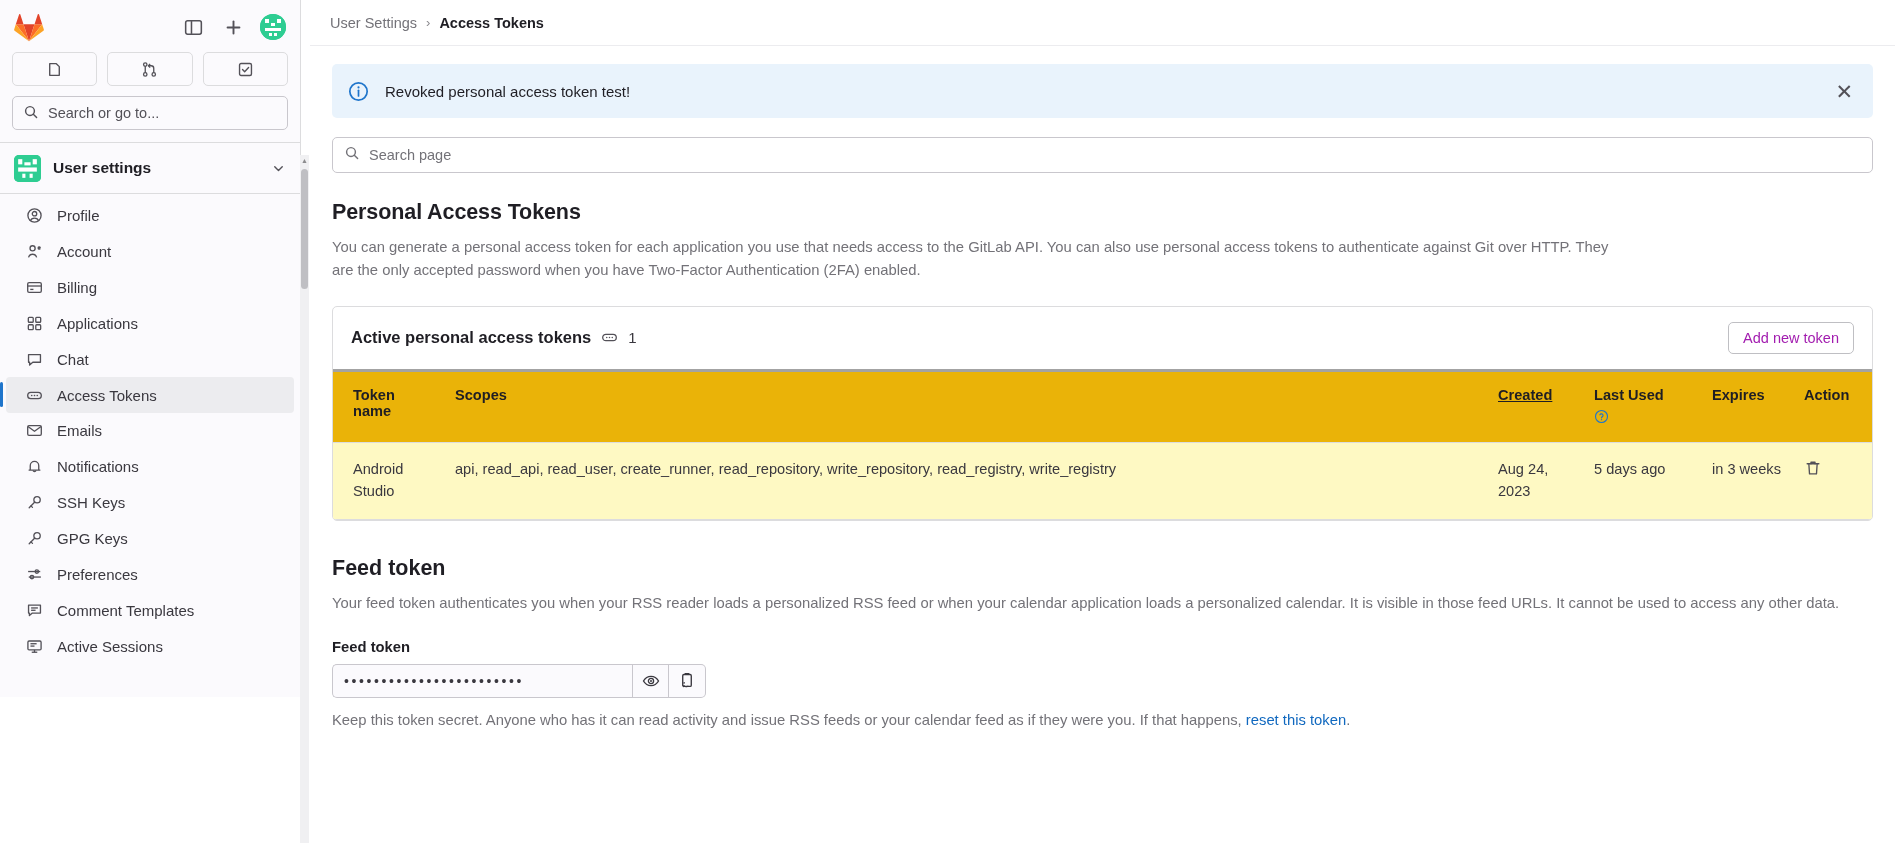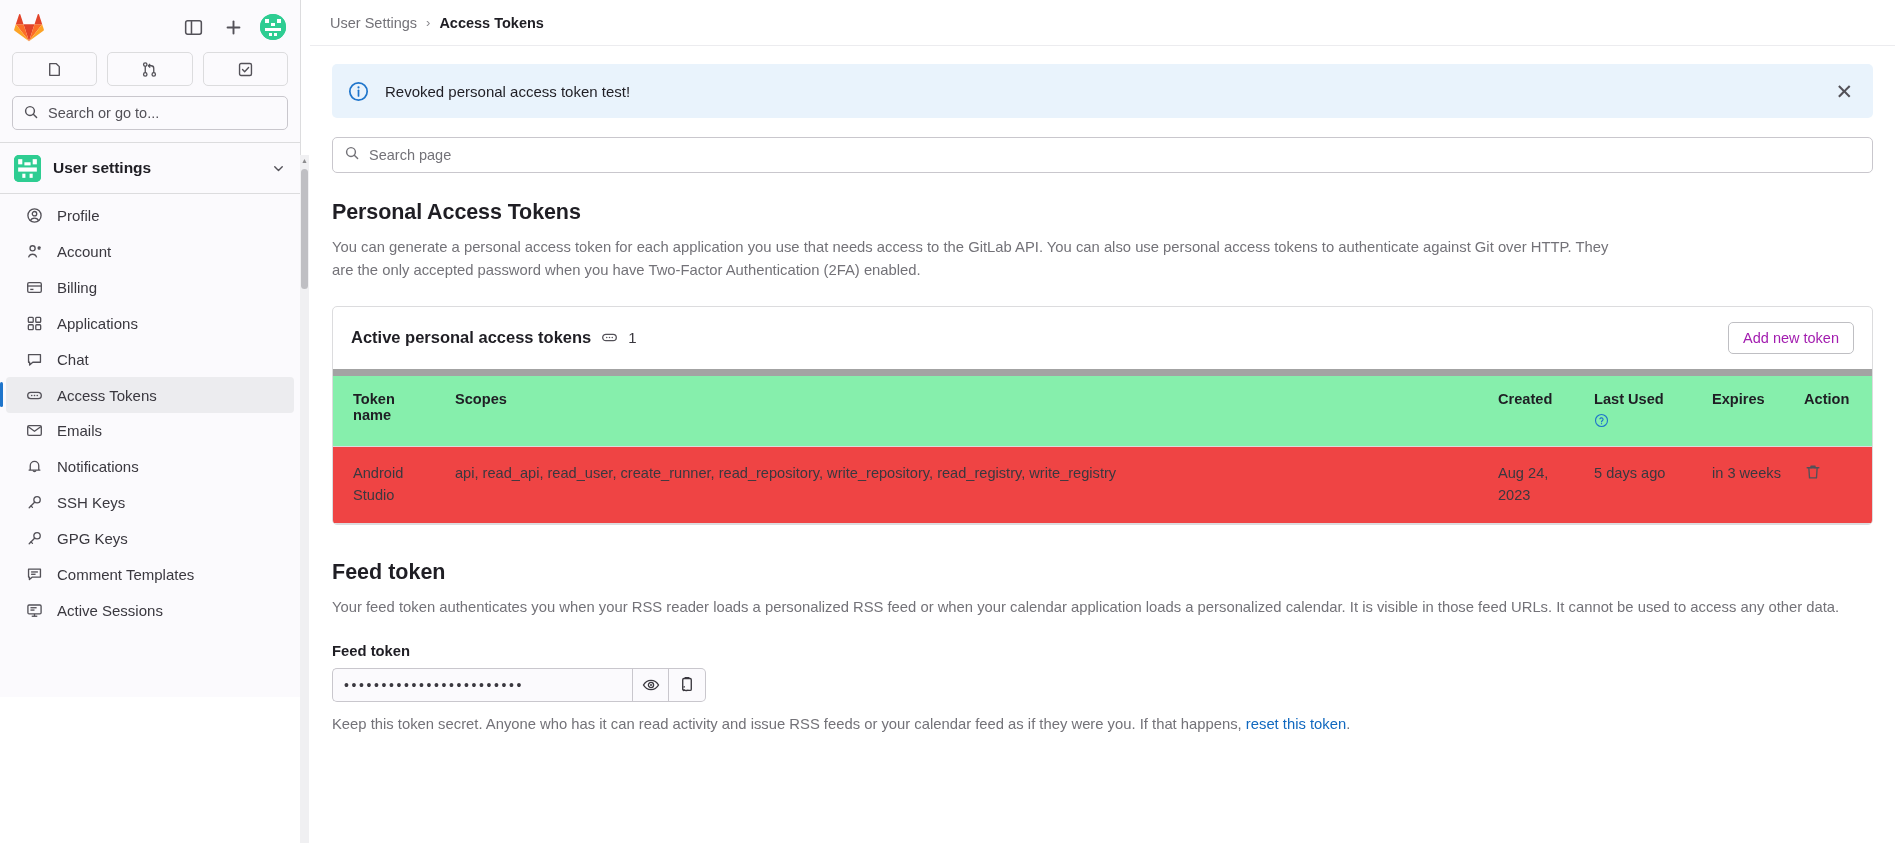--- a/index.html
+++ b/index.html
@@ -164,38 +164,38 @@
   .card-count { font-size: 15px; color: #3a383f; }
   .btn {
     border: 1px solid #bfbfc3; border-radius: 5px; background: #fff;
     padding: 7px 14px; font-size: 14.5px; color: #a21caf;
     cursor: pointer; font-family: "Liberation Sans", sans-serif;
     white-space: nowrap;
   }
 
   table.tok { width: 100%; border-collapse: collapse; }
   table.tok thead th {
-    background: #86efac;
-    border-top: 7px solid #a3a3a3;
+    background: #eab308;
+    border-top: 3px solid #a3a3a3;
     border-bottom: 1px solid #dcdcde;
     text-align: left; font-size: 14.6px; font-weight: 700; color: #1f1e24;
     padding: 15px 10px; vertical-align: top;
   }
   table.tok thead th:first-child { padding-left: 20px; }
   table.tok tbody td {
-    background: #ef4444;
+    background: #fef9c3;
     border-bottom: 1px solid #dcdcde;
     font-size: 14.6px; color: #3a383f;
     padding: 16px 10px; vertical-align: top; line-height: 1.5;
   }
   table.tok tbody td:first-child { padding-left: 20px; }
   .th-help { color: #1f75cb; display: block; margin-top: 6px; cursor: pointer; }
   .col-name { width: 112px; }
   .col-scopes { width: auto; }
-  .col-created { width: 96px; }
+  .col-created { width: 96px; text-decoration: underline; }
   .col-last { width: 118px; }
   .col-expires { width: 92px; }
   .col-action { width: 78px; }
   .trash { color: #535158; cursor: pointer; display: inline-flex; }
 
   h2.feed-title {
     font-size: 21.5px; font-weight: 700; color: #1f1e24; margin-top: 35px;
   }
   p.feed-desc {
     font-size: 14.8px; color: #737278; line-height: 1.58; margin-top: 11px;
@@ -436,20 +436,31 @@
         <span class="nic">
           <svg width="17" height="17" viewBox="0 0 16 16" fill="none" stroke="currentColor" stroke-width="1.25" stroke-linecap="round">
             <circle cx="10.4" cy="5.4" r="3"></circle>
             <path d="M8.3 7.6 3 12.9"></path>
               <path d="M4.7 11.2l1.4 1.4"></path>
           </svg>
         </span>
         <span class="lbl">GPG Keys</span>
       </div>
 
+      <div class="nav-item">
+        <span class="nic">
+          <svg width="17" height="17" viewBox="0 0 16 16" fill="none" stroke="currentColor" stroke-width="1.25">
+            <line x1="2" y1="5.2" x2="13.4" y2="5.2"></line>
+              <circle cx="10.2" cy="5.2" r="1.6"></circle>
+            <line x1="2.6" y1="10.4" x2="14" y2="10.4"></line>
+              <circle cx="5.6" cy="10.4" r="1.6"></circle>
+          </svg>
+        </span>
+        <span class="lbl">Preferences</span>
+      </div>
 
       <div class="nav-item">
         <span class="nic">
           <svg width="17" height="17" viewBox="0 0 16 16" fill="none" stroke="currentColor" stroke-width="1.25" stroke-linejoin="round">
             <path d="M2.4 3h11.2v7.4H6l-2.8 2.4v-2.4H2.4z"></path>
             <line x1="4.8" y1="5.6" x2="11.2" y2="5.6"></line>
               <line x1="4.8" y1="7.8" x2="9" y2="7.8"></line>
           </svg>
         </span>
         <span class="lbl">Comment Templates</span>

